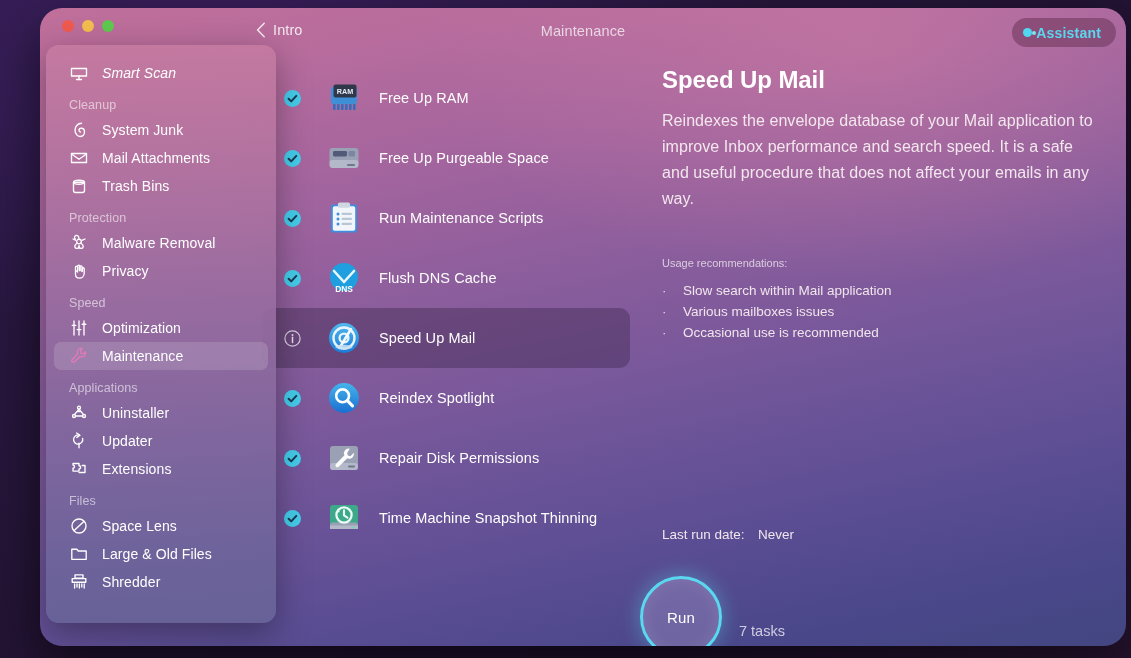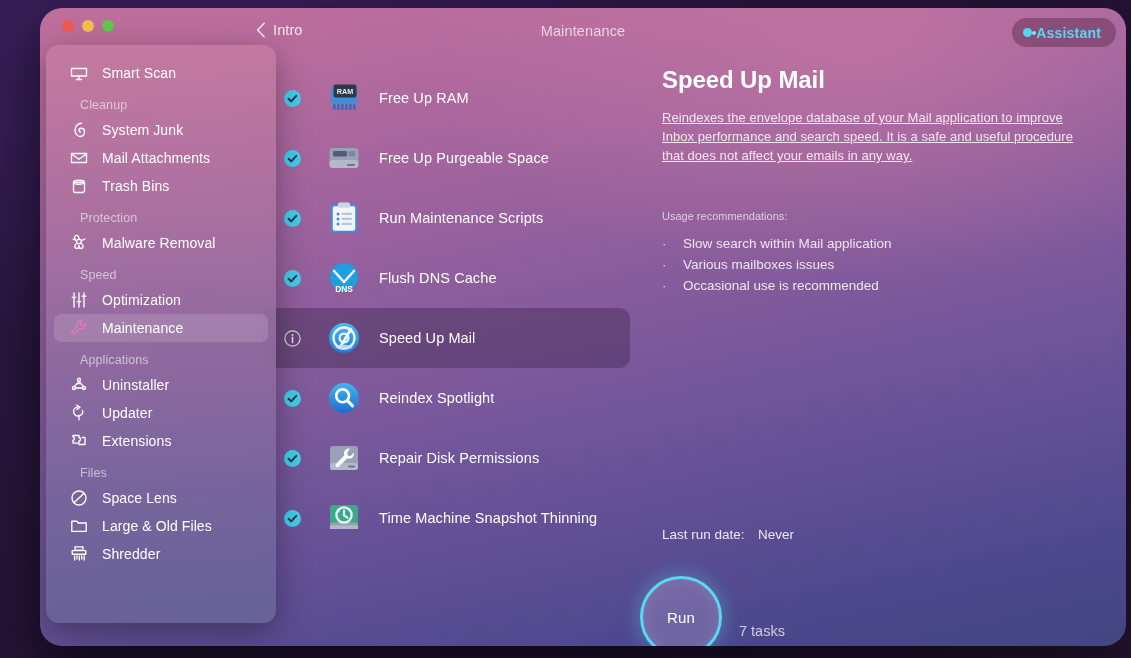--- a/index.html
+++ b/index.html
@@ -118,25 +118,25 @@
     width: 20px; height: 20px; flex: 0 0 20px;
     margin-right: 13px;
     display: flex; align-items: center; justify-content: center;
   }
   .nav-icon svg { display: block; }
   .nav-label {
     font-size: 14px; color: #ffffff; letter-spacing: .1px;
   }
   .nav-section {
     font-size: 12.5px; color: rgba(255,255,255,.58);
-    padding-left: 34px;
+    padding-left: 23px;
     margin-top: 11px; margin-bottom: 4px;
     letter-spacing: .1px;
   }
-  #nav-smart { margin-top: 5px; }
+  #nav-smart { margin-top: 5px; font-style: italic; }
 
   
   #task-list {
     position: absolute;
     left: 222px; top: 60px;
     width: 368px;
     z-index: 4;
   }
   .task-row {
     position: relative;
@@ -170,22 +170,22 @@
     left: 622px; top: 58px;
     width: 432px;
     z-index: 4;
   }
   #detail-title {
     font-size: 24px; font-weight: bold; color: #ffffff;
     letter-spacing: -.1px;
     margin-bottom: 14px;
   }
   #detail-desc {
-    font-size: 13px; line-height: 19px;
-    color: #f3e7ee; letter-spacing: .05px; text-decoration: underline;
+    font-size: 16px; line-height: 26px;
+    color: #f3e7ee; letter-spacing: .05px;
   }
   #usage-heading {
     margin-top: 45px; margin-bottom: 11px;
     font-size: 11px; color: rgba(255,255,255,.68);
   }
   .usage-item {
     display: flex; font-size: 13.5px; line-height: 21px;
     color: #f1e5ec;
   }
   .usage-bullet { width: 21px; flex: 0 0 21px; color: rgba(255,255,255,.75); }
@@ -296,20 +296,31 @@
             <path d="M10 6.2 a2.3 2.3 0 1 0 0 4.6 a2.3 2.3 0 1 0 0 -4.6" fill="none" stroke="#ffffff" stroke-width="1.35" stroke-linecap="round" stroke-linejoin="round"></path>
             <path d="M10 5.8 C10 3.2 8.4 2 7 2.4 c-1.4 .4-1.9 2.2-.8 3.6" fill="none" stroke="#ffffff" stroke-width="1.35" stroke-linecap="round" stroke-linejoin="round"></path>
             <path d="M7.8 10.5 C5.6 11.8 5.4 13.8 6.3 14.8 c1 1.1 2.8 .7 3.5-.9" fill="none" stroke="#ffffff" stroke-width="1.35" stroke-linecap="round" stroke-linejoin="round"></path>
             <path d="M12.2 10.5 C14.4 11.8 14.6 13.8 13.7 14.8 c-1 1.1-2.8 .7-3.5-.9" fill="none" stroke="#ffffff" stroke-width="1.35" stroke-linecap="round" stroke-linejoin="round"></path>
             <path d="M6.6 7.2 L4 6" fill="none" stroke="#ffffff" stroke-width="1.35" stroke-linecap="round" stroke-linejoin="round"></path>
             <path d="M13.4 7.2 L16 6" fill="none" stroke="#ffffff" stroke-width="1.35" stroke-linecap="round" stroke-linejoin="round"></path>
             <path d="M10 12.6 v3" fill="none" stroke="#ffffff" stroke-width="1.35" stroke-linecap="round" stroke-linejoin="round"></path>
           </svg>
         </span>
         <span class="nav-label">Malware Removal</span>
+      </div>
+      <div class="nav-item">
+        <span class="nav-icon">
+          <svg width="20" height="20" viewBox="0 0 20 20">
+            <path d="M6.5 10.5 V6.2 a1.1 1.1 0 0 1 2.2 0 v3.6" fill="none" stroke="#ffffff" stroke-width="1.35" stroke-linecap="round" stroke-linejoin="round"></path>
+            <path d="M8.7 9.6 V5.2 a1.1 1.1 0 0 1 2.2 0 v4.4" fill="none" stroke="#ffffff" stroke-width="1.35" stroke-linecap="round" stroke-linejoin="round"></path>
+            <path d="M10.9 9.8 V6 a1.1 1.1 0 0 1 2.2 0 v4.3" fill="none" stroke="#ffffff" stroke-width="1.35" stroke-linecap="round" stroke-linejoin="round"></path>
+            <path d="M13.1 10.5 V7.8 a1.05 1.05 0 0 1 2.1 0 v4.4 c0 3-2.2 4.9-4.7 4.9 c-2.6 0-4-1.5-4-3.6 V11 a1.05 1.05 0 0 1 2.1 0" fill="none" stroke="#ffffff" stroke-width="1.35" stroke-linecap="round" stroke-linejoin="round"></path>
+          </svg>
+        </span>
+        <span class="nav-label">Privacy</span>
       </div>
       <div class="nav-section">Speed</div>
       <div class="nav-item">
         <span class="nav-icon">
           <svg width="20" height="20" viewBox="0 0 20 20">
             <path d="M5 3 v14" fill="none" stroke="#ffffff" stroke-width="1.35" stroke-linecap="round" stroke-linejoin="round"></path>
             <path d="M10 3 v14" fill="none" stroke="#ffffff" stroke-width="1.35" stroke-linecap="round" stroke-linejoin="round"></path>
             <path d="M15 3 v14" fill="none" stroke="#ffffff" stroke-width="1.35" stroke-linecap="round" stroke-linejoin="round"></path>
             <path d="M3.2 7.3 h3.6" fill="none" stroke="#ffffff" stroke-width="1.35" stroke-linecap="round" stroke-linejoin="round"></path>
             <path d="M8.2 11.6 h3.6" fill="none" stroke="#ffffff" stroke-width="1.35" stroke-linecap="round" stroke-linejoin="round"></path>

